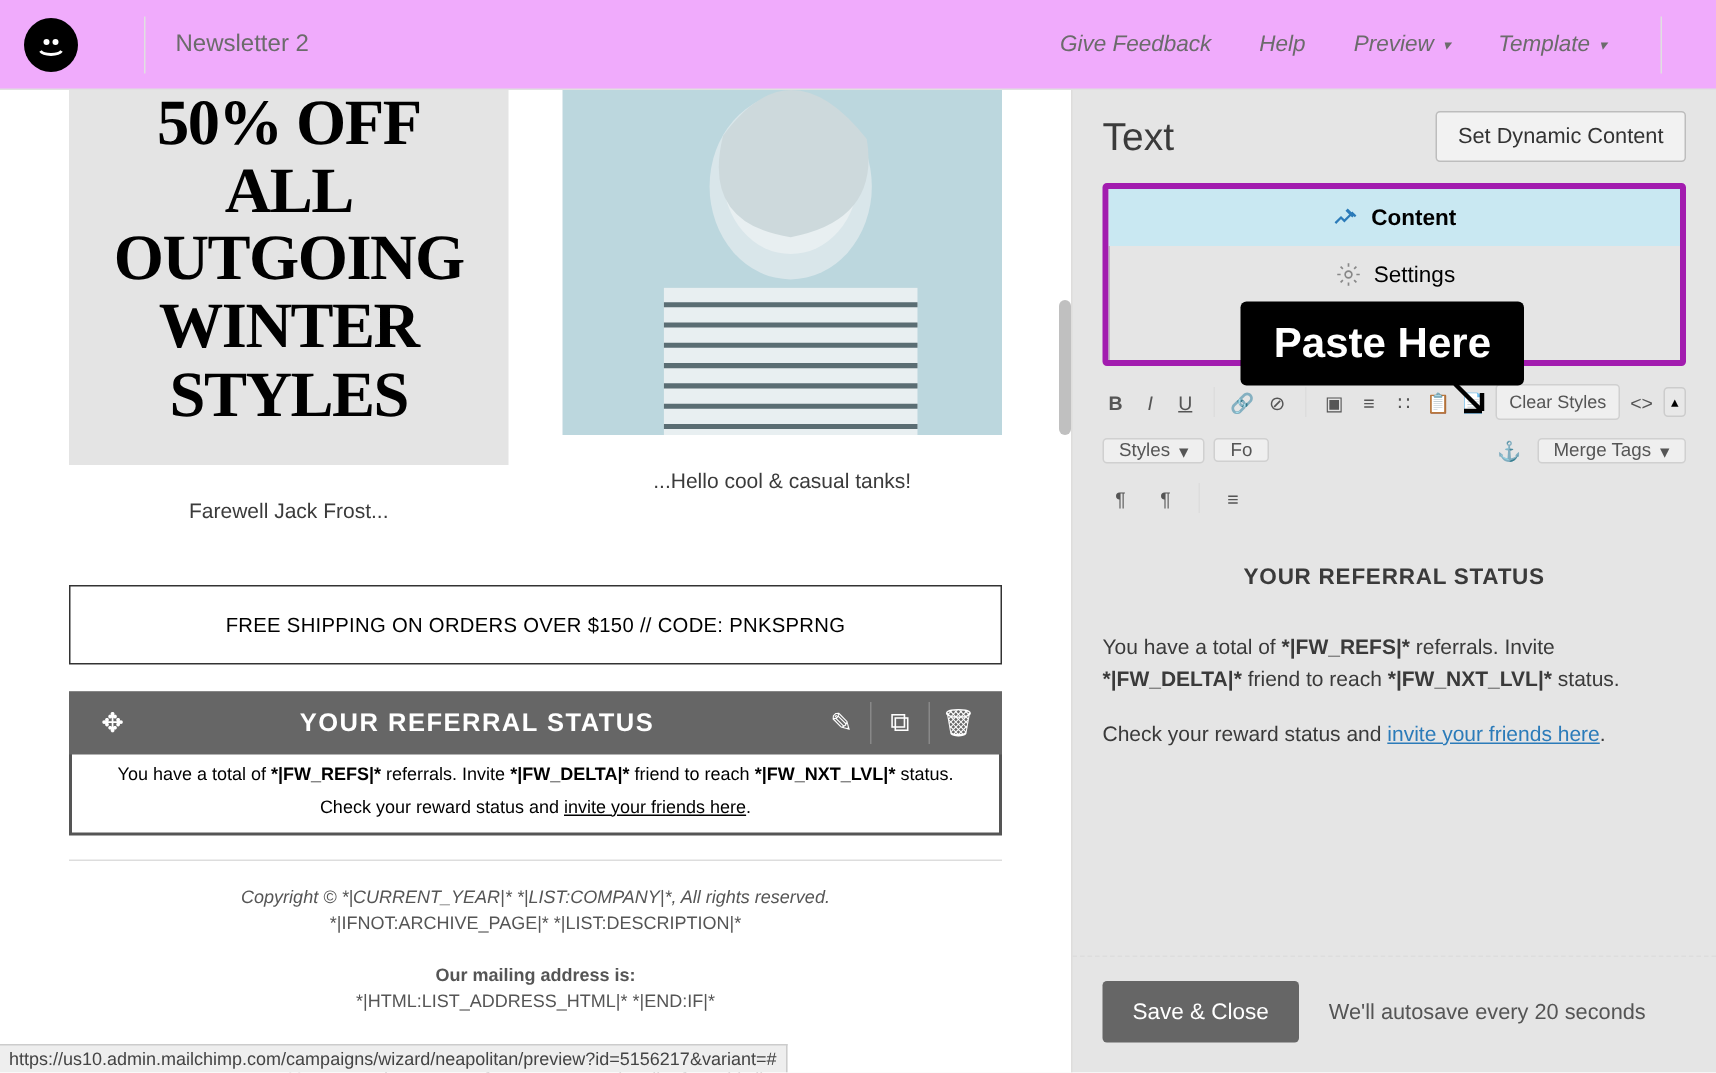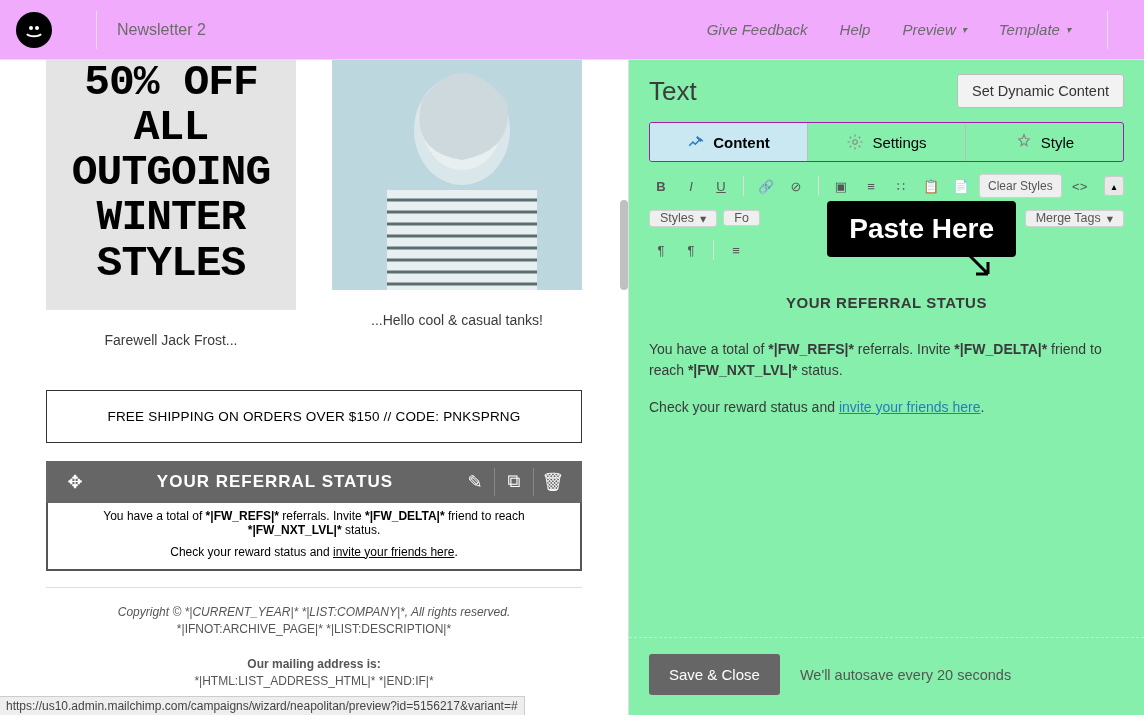--- a/index.html
+++ b/index.html
@@ -11,27 +11,27 @@
   .divider-v { width: 1px; height: 38px; background: #e0e0e0; margin: 0 20px; }
   .nav-title { color: #6b6b6b; font-size: 16px; }
   .nav-spacer { flex: 1; }
   .nav-item { color: #6b6b6b; font-size: 15px; margin: 0 16px; display: flex; align-items: center; cursor: pointer; font-style: italic; }
   .chev { margin-left: 6px; font-size: 10px; }
   .btn-continue { background: #009cbd; color: #fff; border: none; padding: 10px 20px; font-size: 16px; border-radius: 3px; cursor: pointer; margin-left: 16px; }
 
   
   .main { display: flex; height: 655px; }
   .canvas { flex: 1; background: #fff; overflow: hidden; padding: 0 46px; position: relative; }
-  .panel { width: 516px; background: #86efac; border-left: 1px solid #dedddc; display: flex; flex-direction: column; }
+  .panel { width: 430px; background: #e5e5e5; border-left: 1px solid #dedddc; display: flex; flex-direction: column; }
 
   
   .row2col { display: flex; gap: 36px; }
   .col { flex: 1; }
   .gray-box { background: #e4e4e4; padding: 0 18px 24px; text-align: center; }
-  .headline { font-family: Liberation Mono, monospace; font-weight: 900; font-size: 43px; line-height: 1.05; letter-spacing: -1px; }
+  .headline { font-family: Liberation Serif, serif; font-weight: 900; font-size: 43px; line-height: 1.05; letter-spacing: -1px; }
   .img-box { background: #c9dce2; height: 230px; position: relative; overflow: hidden; }
   .caption { text-align: center; font-size: 14px; color: #3b3b3b; margin-top: 22px; }
   .banner-ship { border: 1px solid #333; padding: 18px; text-align: center; font-size: 13.5px; margin: 42px 0 18px; letter-spacing: .2px; }
 
   .block-selected { border: 2px solid #555; position: relative; }
   .block-toolbar { position: absolute; left: -2px; right: -2px; top: -2px; height: 42px; background: #666; display: flex; align-items: center; z-index: 2; padding: 0 10px; }
   .tool-icon { color: #fff; width: 38px; text-align: center; font-size: 18px; }
   .tool-sep { width: 1px; height: 28px; background: #888; }
   .block-title { flex:1; color: #fff; font-weight: bold; font-size: 17px; letter-spacing: 1px; text-align: center; pointer-events:none; }
   .block-body { padding: 46px 24px 10px; font-size: 12px; text-align: center; }
@@ -40,21 +40,21 @@
 
   .hr { height:1px; background:#ddd; margin: 16px 0; }
   .footer { font-size: 12px; color:#555; text-align:center; line-height: 1.45; font-style: italic; }
   .footer .b { font-weight: bold; font-style: normal; }
   .footer .n { font-style: normal; }
 
   
   .panel-head { display: flex; align-items: center; padding: 14px 20px; }
   .panel-title { font-size: 26px; color: #3b3b3b; flex:1; }
   .btn-outline { border:1px solid #bdbdbd; background:#f2f2f2; padding:8px 14px; font-size:14.5px; border-radius:3px; cursor:pointer; color:#333; }
-  .tabs { display:flex; margin: 0 20px; border:1px solid #a21caf; border-radius:3px; overflow:hidden; }
+  .tabs { display:flex; margin: 0 20px; border:4px solid #a21caf; border-radius:3px; overflow:hidden;flex-direction:column; }
   .tab { flex:1; text-align:center; padding:10px; font-size:15px; display:flex; align-items:center; justify-content:center; gap:8px; cursor:pointer; }
   .tab + .tab { border-left:1px solid #bdbdbd; }
   .tab.active { background:#c9e8f2; font-weight:600; }
   .tab svg { width:18px; height:18px; }
 
   .toolbar { margin:12px 20px 0; }
   .tb-row { display:flex; align-items:center; gap:6px; margin-bottom:8px; flex-wrap: nowrap; }
   .tb-btn { width:24px; height:24px; display:flex; align-items:center; justify-content:center; color:#555; font-size:13px; border-radius:3px; cursor:pointer; }
   .tb-select { background:#efefef; border:1px solid #d0d0d0; padding:0 10px; font-size:12.5px; border-radius:3px; display:flex; align-items:center; gap:6px; color:#555; cursor:pointer; white-space:nowrap; }
   .tb-clear { background:#efefef; border:1px solid #d0d0d0; padding:4px 8px; font-size:12px; border-radius:3px; color:#555; cursor:pointer; white-space:nowrap; }

